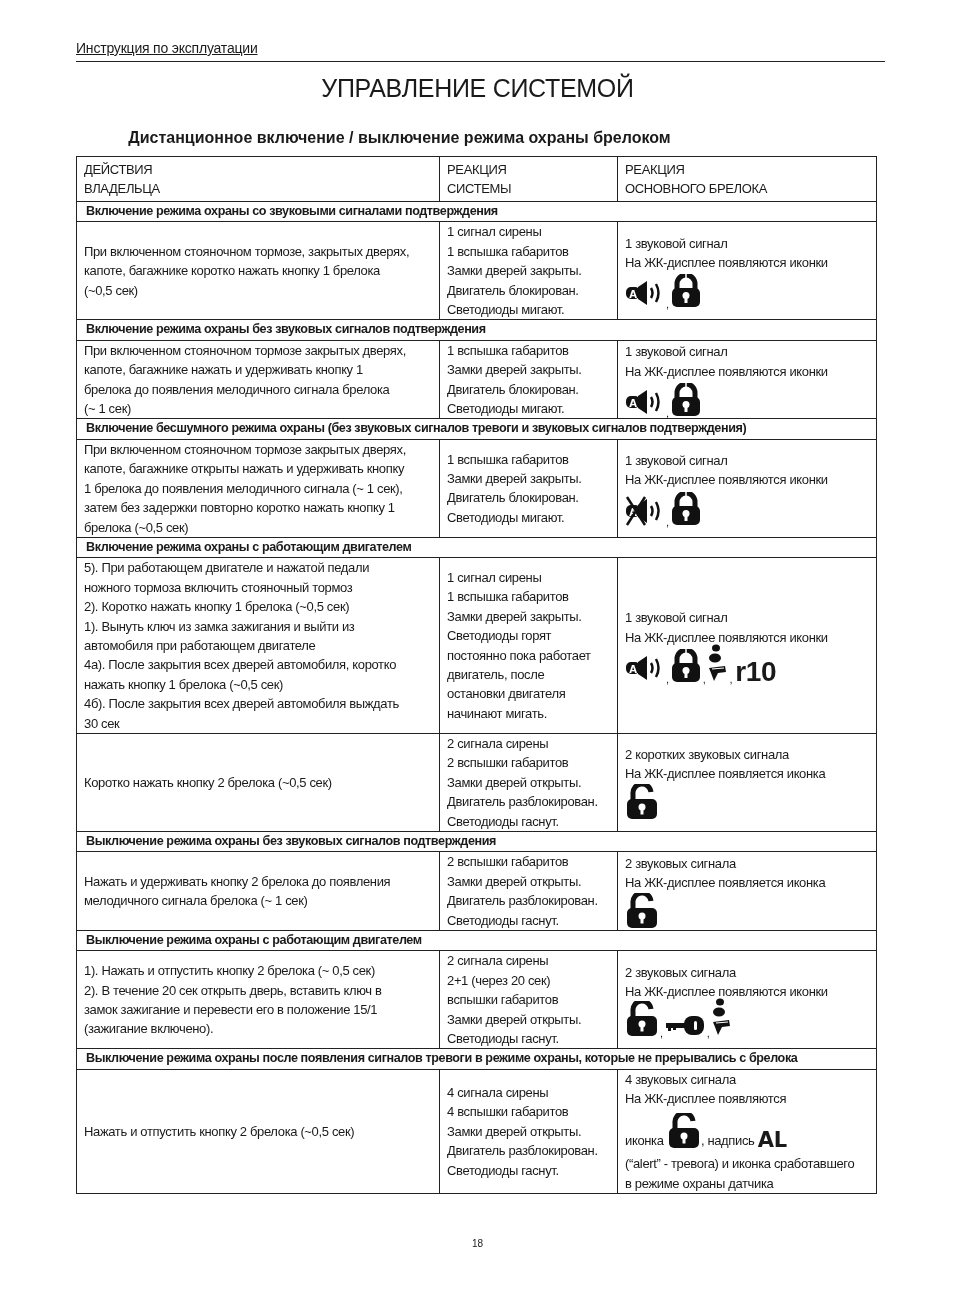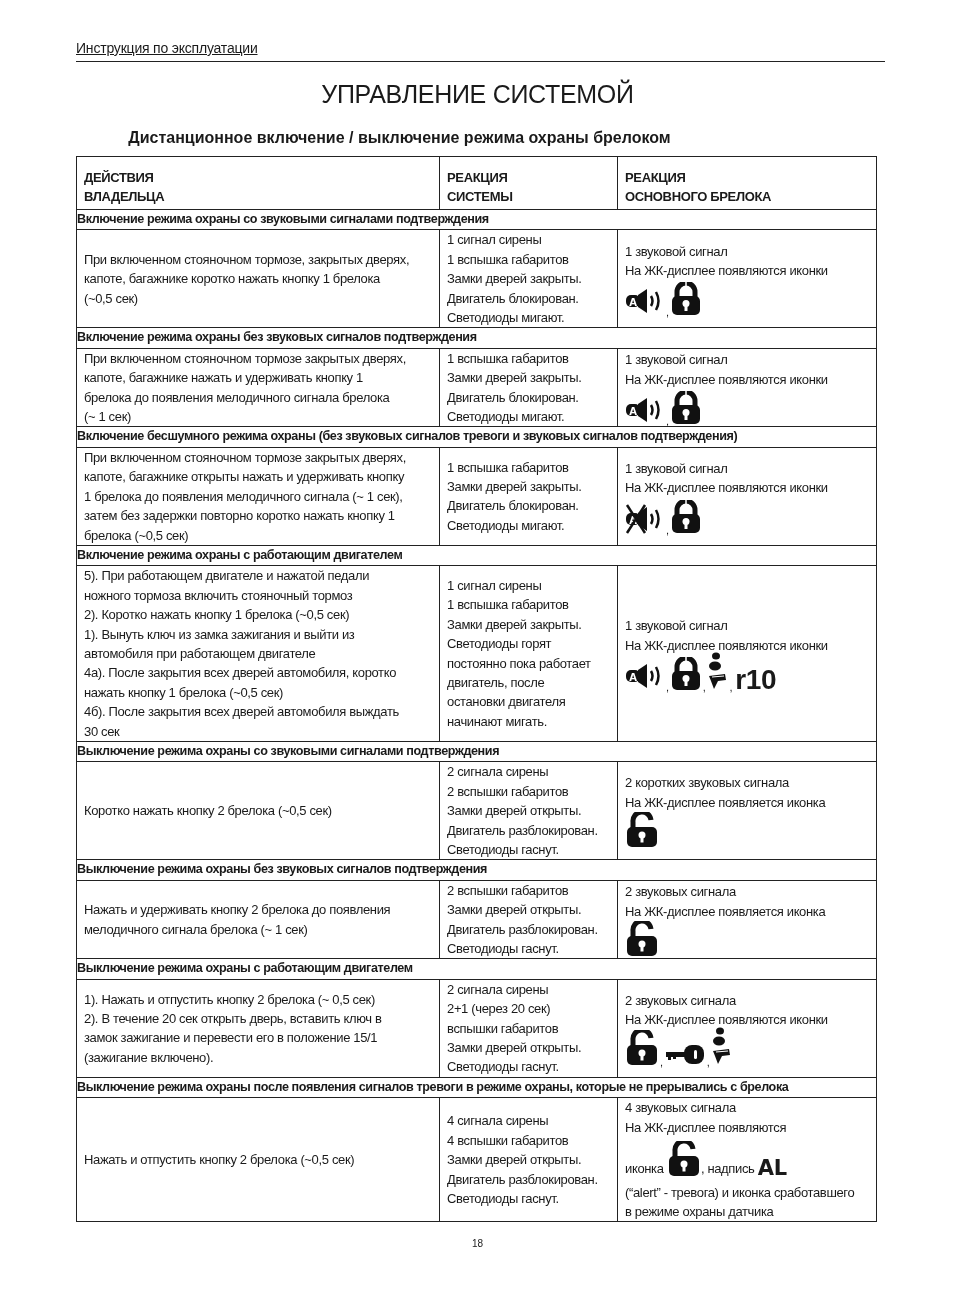--- a/index.html
+++ b/index.html
@@ -1,27 +1,27 @@
 <!DOCTYPE html>
 <html><head>
 <meta charset="utf-8">
 <style>
   html, body { margin: 0; padding: 0; background: #ffffff; }
   body { width: 955px; height: 1298px; position: relative; font-family: "Liberation Sans", sans-serif; color: #1a1a1a; }
   .running-head { position: absolute; left: 76px; top: 40px; font-size: 14px; letter-spacing: -0.2px; text-decoration: underline; }
   .head-rule { position: absolute; left: 76px; top: 61px; width: 809px; height: 0; border-top: 1px solid #222; }
-  .page-title { position: absolute; left: 0; top: 80px; width: 955px; text-align: center; font-size: 25px; letter-spacing: -0.3px; }
+  .page-title { position: absolute; left: 0; top: 74px; width: 955px; text-align: center; font-size: 25px; letter-spacing: -0.3px; }
   .section-title { position: absolute; left: 0; top: 129px; width: 799px; text-align: center; font-size: 16px; font-weight: bold; }
   table.main { position: absolute; left: 76px; top: 156px; width: 801px; border-collapse: collapse; font-size: 13px; line-height: 19.4px; letter-spacing: -0.35px; }
   table.main td { border: 1px solid #222; vertical-align: middle; padding: 0 0 0 7px; }
   td.c1 { width: 355px; }
   td.c2 { width: 170px; }
   td.c3 { padding-left: 6px; }
-  tr.hdr td { font-weight: bold; height: 44px; padding-top: 8px; }
-  tr.sec td { font-weight: bold; height: 19px; padding-left: 0; font-size: 12.6px; letter-spacing: -0.4px; }
+  tr.hdr td { font-weight: normal; height: 44px; padding-top: 0; }
+  tr.sec td { font-weight: bold; height: 19px; padding-left: 9px; font-size: 12.6px; letter-spacing: -0.4px; }
   .line { display: block; white-space: nowrap; }
   .icons { display: flex; align-items: flex-end; gap: 0; height: 34px; margin-top: 2px; }
   .icons svg { display: block; }
   .comma { font-size: 11px; line-height: 8px; margin: 0 1px; align-self: flex-end; }
   .r10 { font-weight: bold; font-size: 28px; line-height: 22px; margin-left: 2px; font-family: Liberation Sans, sans-serif; }
   .al { font-weight: bold; font-size: 21px; font-family: "DejaVu Sans", sans-serif; vertical-align: -2px; }
   .inline-lock { display: inline-block; vertical-align: -4px; }
   .page-num { position: absolute; left: 0; top: 1238px; width: 955px; text-align: center; font-size: 10px; }
 </style>
 </head>
@@ -235,23 +235,20 @@
       <ellipse cx="9" cy="15" rx="6" ry="4.5" fill="#111"></ellipse>
       <polygon points="3,25 19,23 20,29 12,30 8,38 5,30" fill="#111"></polygon>
       <line x1="6" y1="26" x2="18" y2="25" stroke="#fff" stroke-width="1"></line>
     </svg>
             </span>
             <span class="comma">,</span>
             <span class="r10">r10</span>
           </div>
         </td>
       </tr>
-      <tr class="sec">
-        <td colspan="3">Выключение режима охраны со звуковыми сигналами подтверждения</td>
-      </tr>
       <tr>
     <td class="c1">
           <span class="line">Коротко нажать кнопку 2 брелока (~0,5 сек)</span>
         </td>
     <td class="c2">
           <span class="line">2 сигнала сирены</span>
           <span class="line">2 вспышки габаритов</span>
           <span class="line">Замки дверей открыты.</span>
           <span class="line">Двигатель разблокирован.</span>
           <span class="line">Светодиоды гаснут.</span>

